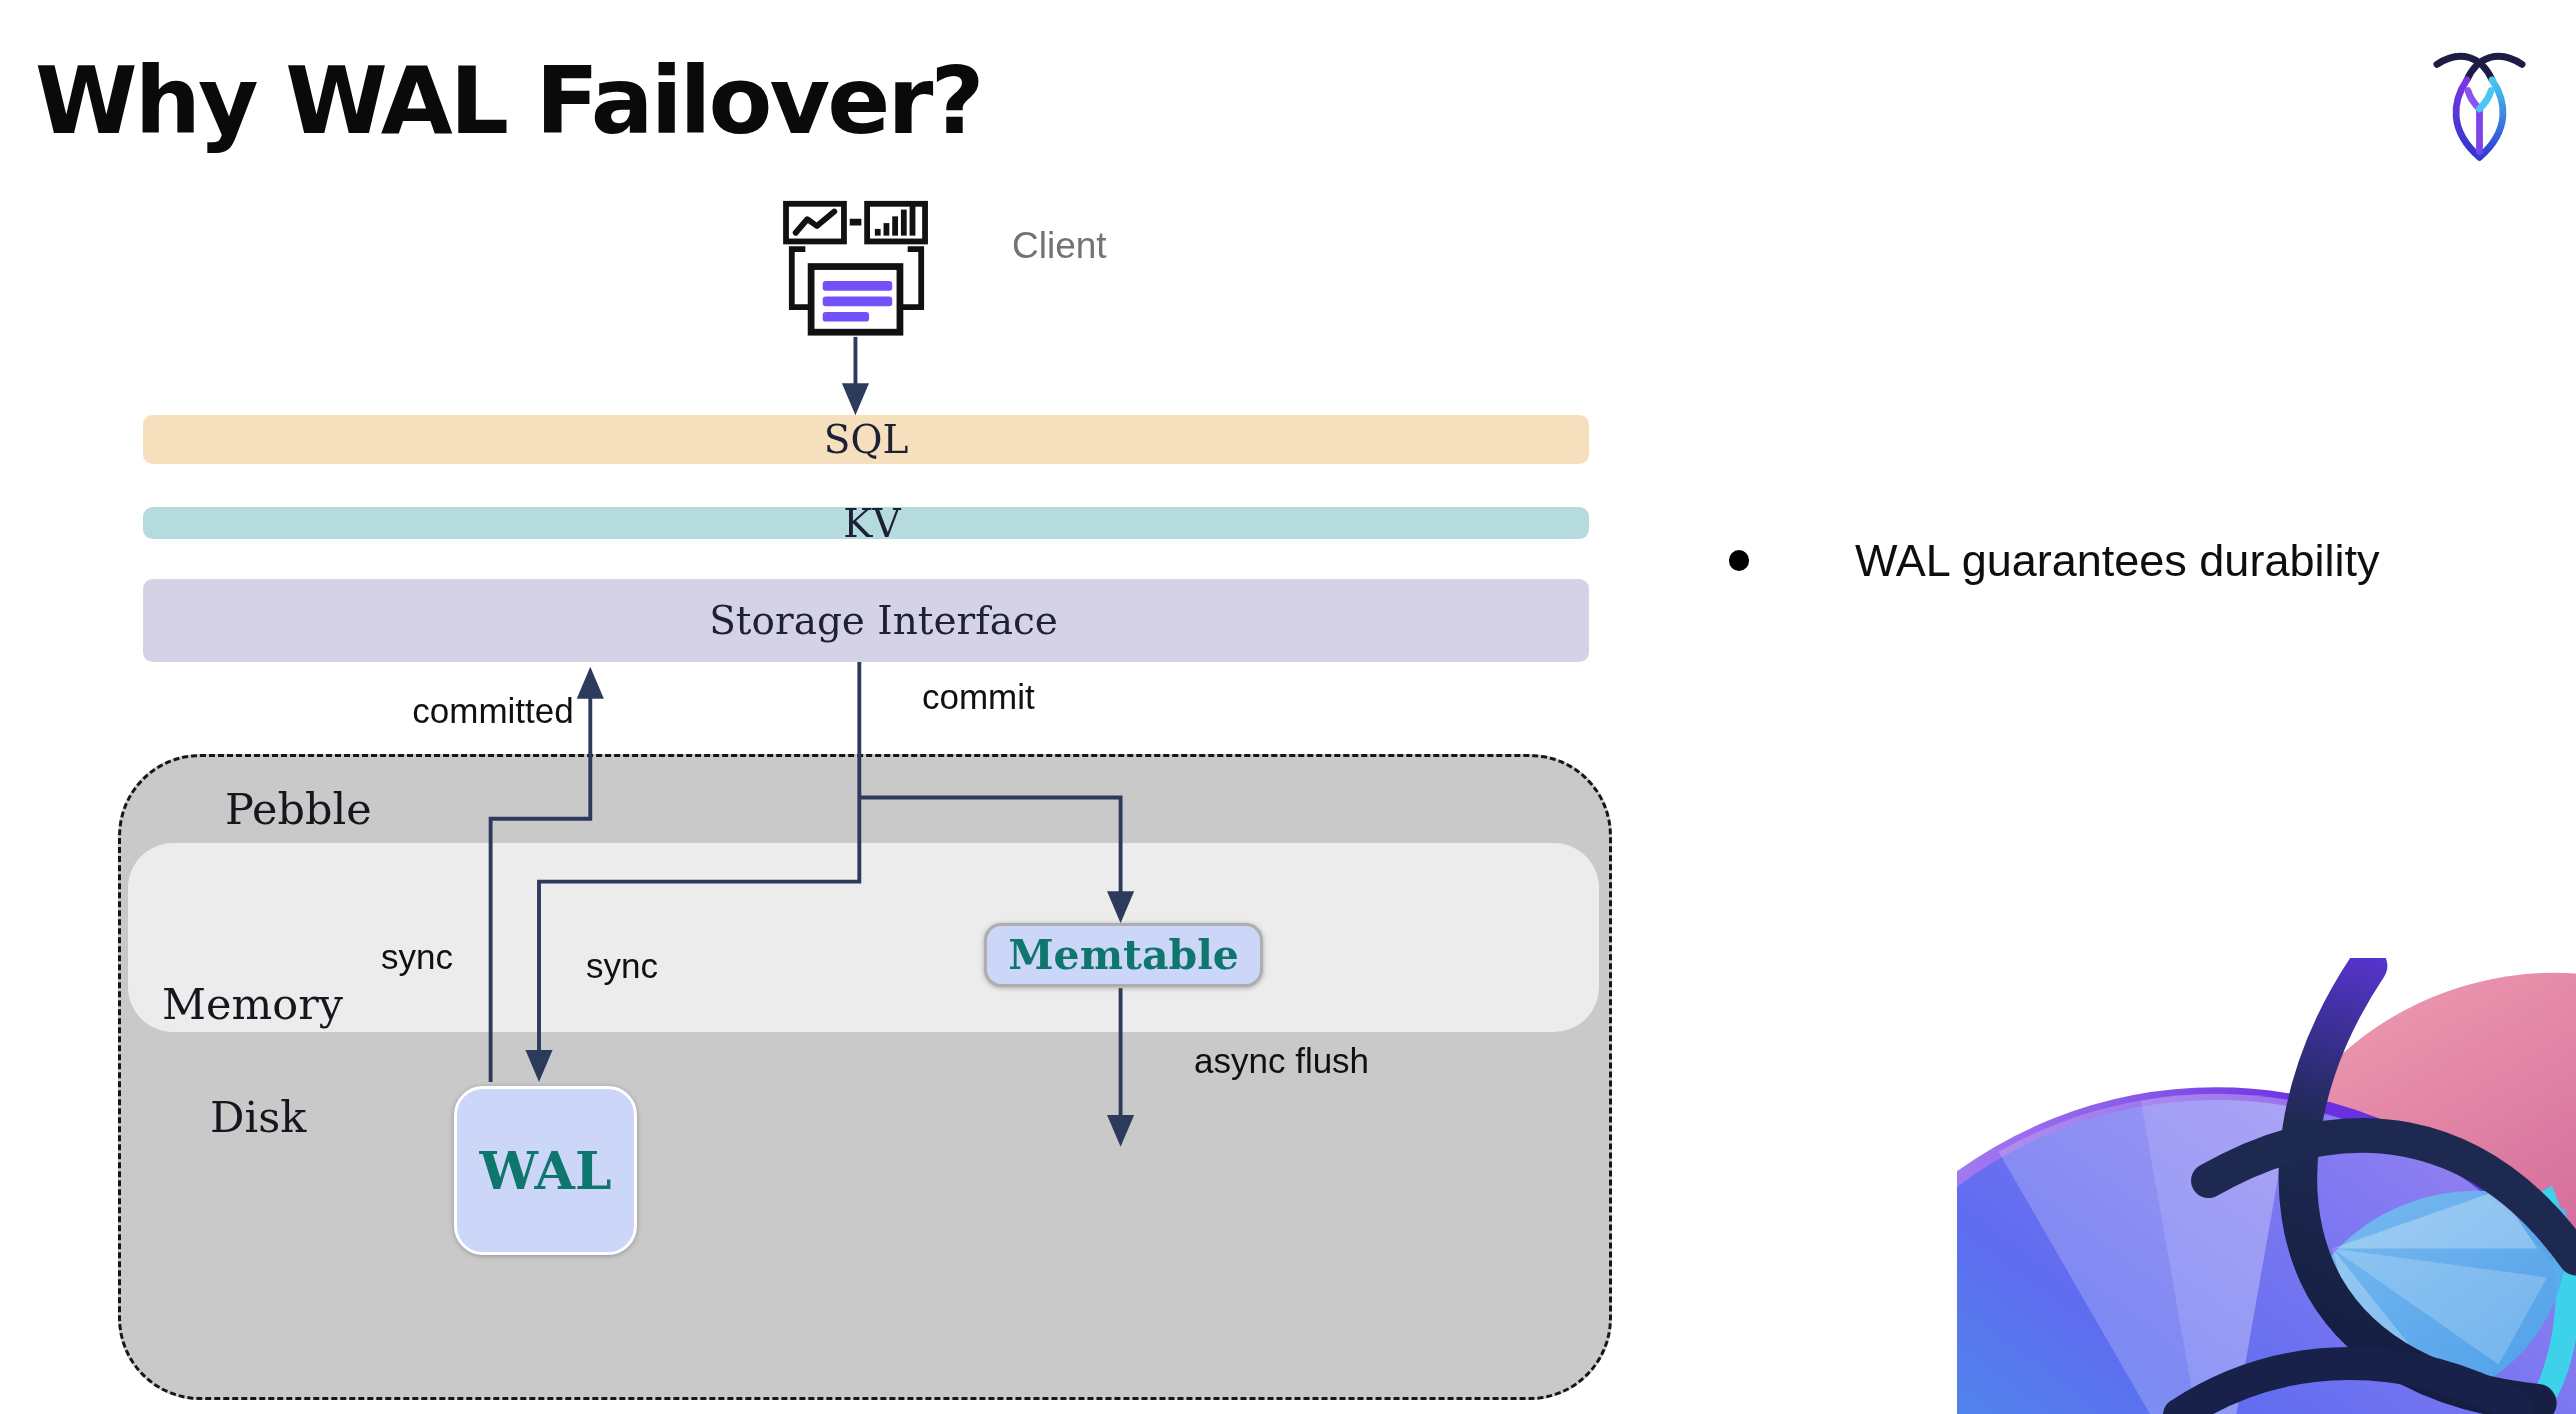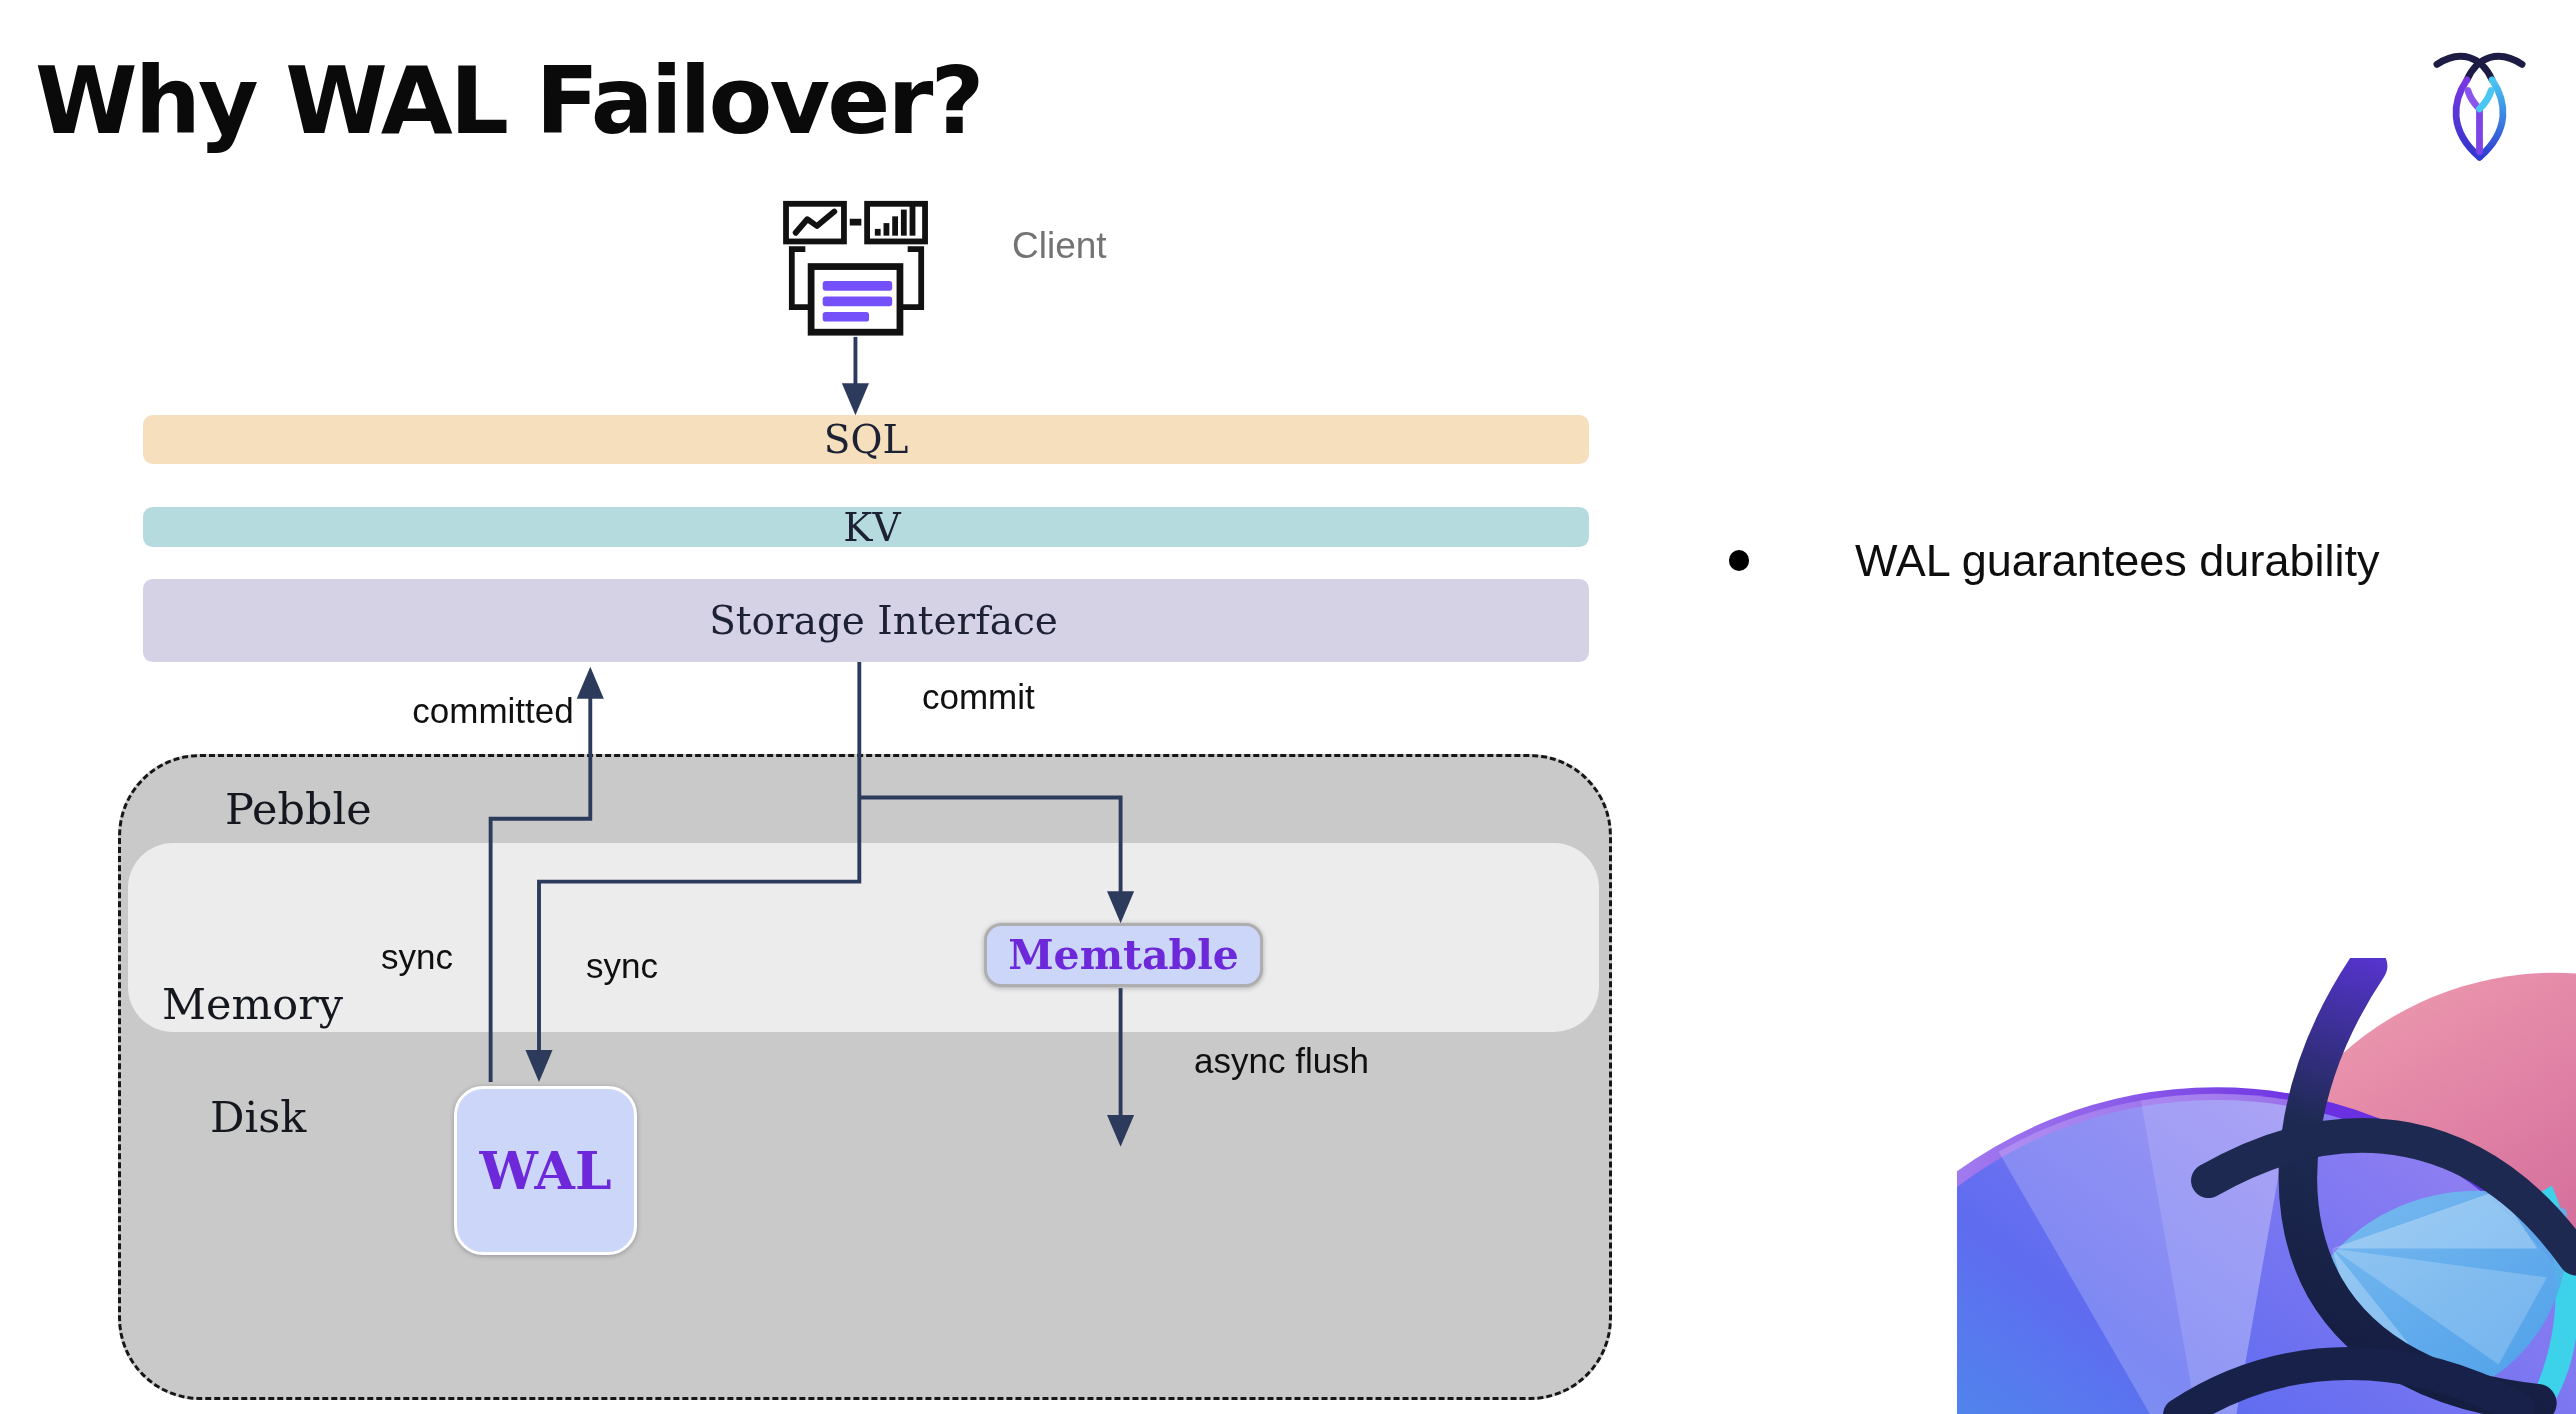--- a/index.html
+++ b/index.html
@@ -27,21 +27,21 @@
   }
 
   
   .bar {
     position:absolute; left:143px; width:1446px;
     border-radius:9.7px;
     display:flex; align-items:center; justify-content:center;
     font-family:"DejaVu Serif", serif; font-size:39px; color:#1c2134;
   }
   #bar-sql     { top:415px; height:49px; background:#f5dfbd; }
-  #bar-kv      { top:507px; height:40px; background:#b6dbde;padding-left:12px; }
+  #bar-kv      { top:507px; height:32px; background:#b6dbde;padding-left:12px; }
   #bar-storage { top:579px; height:83px; background:#d6d2e6;padding-left:35px; }
 
   
   .pebble {
     position:absolute; left:118px; top:754px; width:1494px; height:646px;
     background:#c9c9c9; border:3.9px dashed #161616; border-radius:82px;
   }
   .memory-strip {
     position:absolute; left:128px; top:843px; width:1471px; height:189px;
     background:#ececec; border-radius:45px;
@@ -51,21 +51,21 @@
     font-size:43px; color:#15171f;
   }
   #label-pebble { left:225px; top:784px; }
   #label-memory { left:162px; top:979px; }
   #label-disk   { left:210px; top:1092px; }
 
   
   .node {
     position:absolute; background:#ccd6f8;
     display:flex; align-items:center; justify-content:center;
-    font-family:"DejaVu Serif", serif; font-weight:bold; color:#6d28d9;
+    font-family:"DejaVu Serif", serif; font-weight:bold; color:#0f766e;
     box-shadow:0 1px 5.8px rgba(50,50,70,0.35);
   }
   #node-wal {
     left:454px; top:1086px; width:183px; height:169px;
     border:3.9px solid #ffffff; border-radius:29px; font-size:52px;
   }
   #node-memtable {
     left:984px; top:923px; width:279px; height:64px;
     border:3.9px solid #aeaeae; border-radius:17.4px; font-size:41px;
   }

